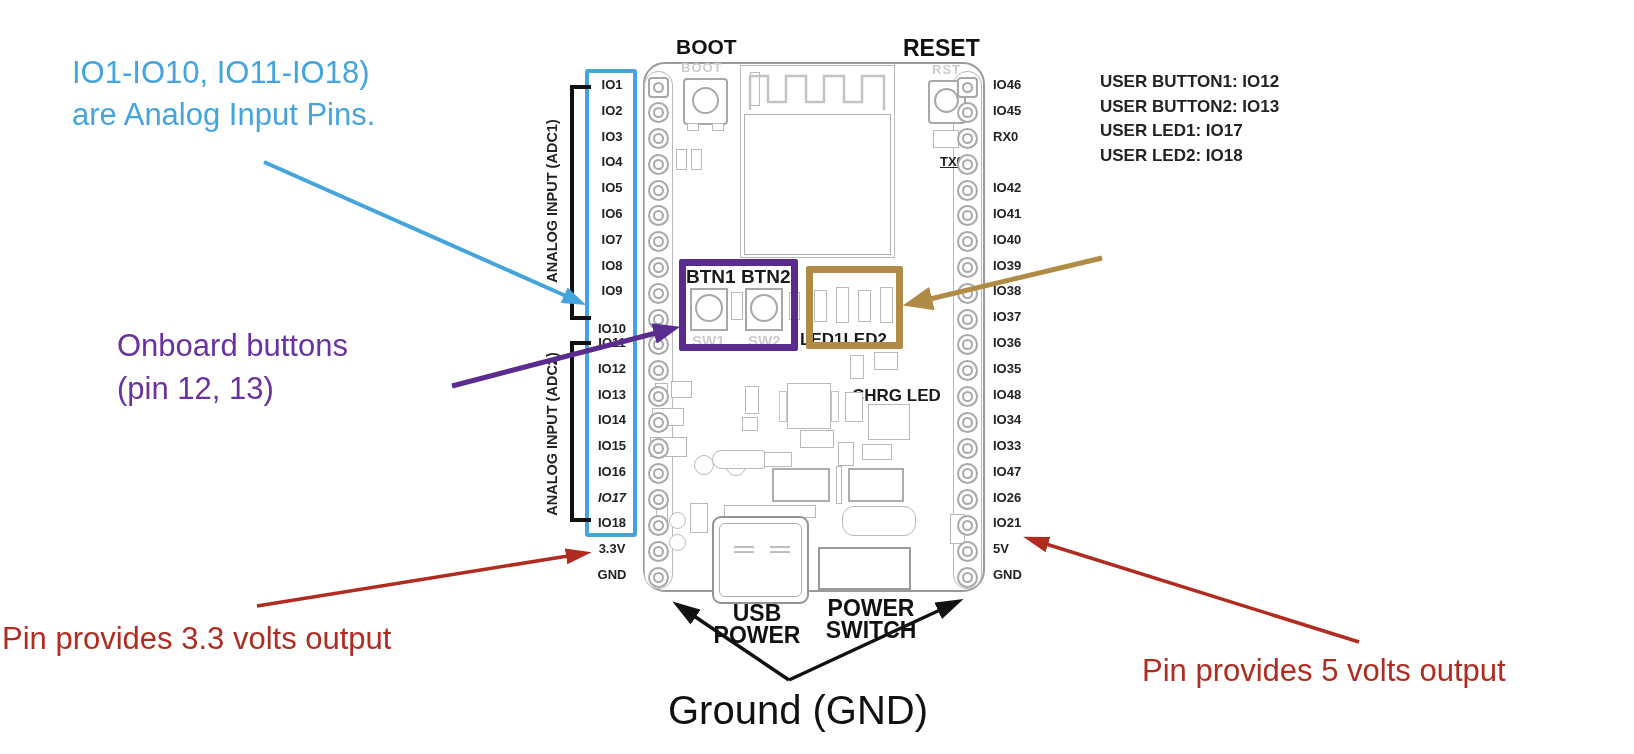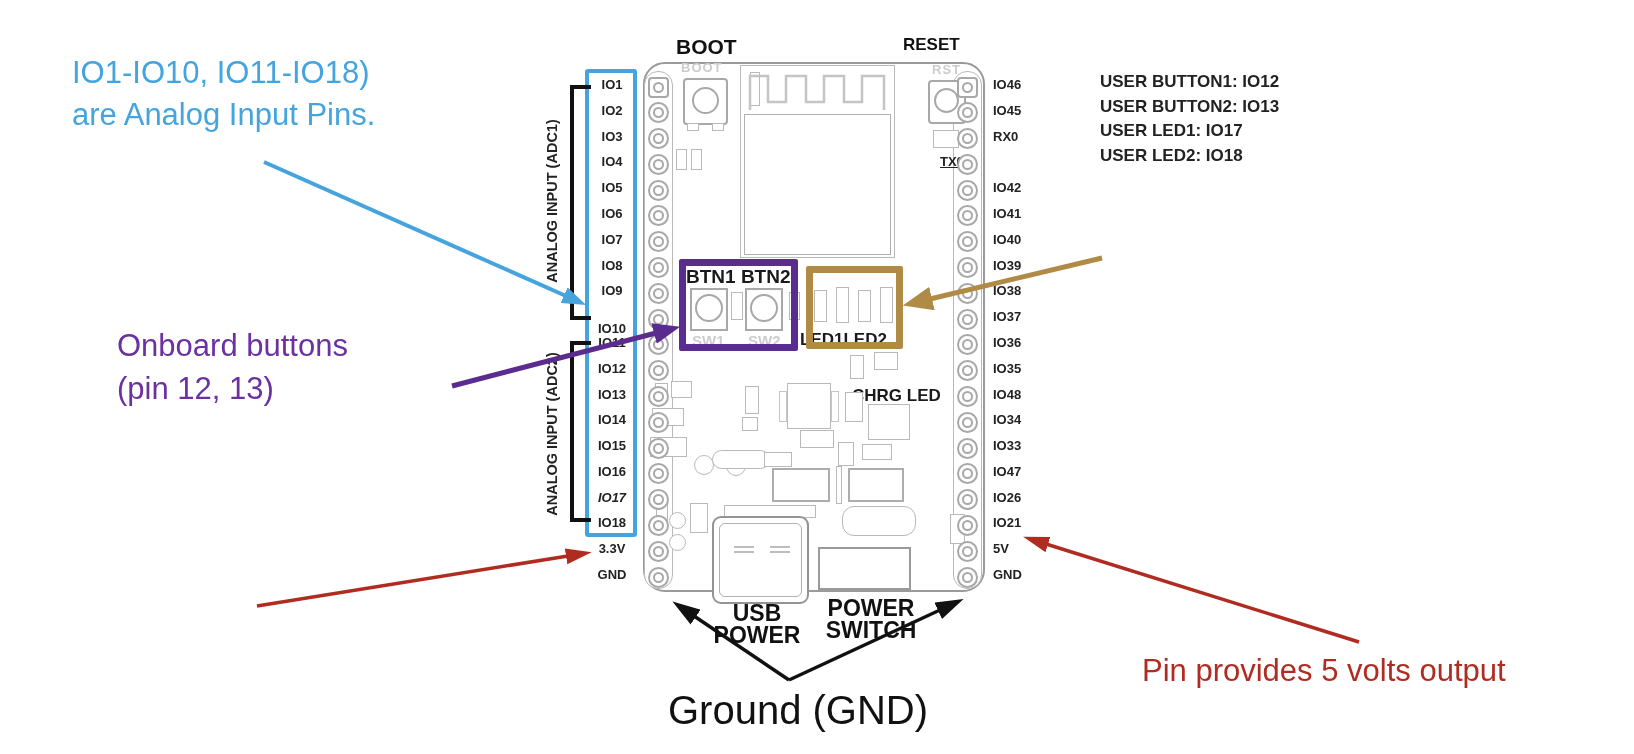--- a/index.html
+++ b/index.html
@@ -31,34 +31,35 @@
     <div>IO1-IO10, IO11-IO18)</div>
     <div>are Analog Input Pins.</div>
   </div>
 
   <div class="note" style="left: 117px; top: 324px; line-height: 43px; color: rgb(107, 49, 161);">
     <div>Onboard buttons</div>
     <div>(pin 12, 13)</div>
   </div>
 
 
+  <div class="note" style="left: 2px; top: 618px; color: rgb(176, 44, 32);">Pin provides 3.3 volts output</div>
 
   <div class="note" style="left: 1142px; top: 650px; color: rgb(176, 44, 32);">Pin provides 5 volts output</div>
 
   <div class="abs" style="left:657px;top:688px;width:282px;text-align:center;font-size:40px;color:#111;white-space:nowrap;">Ground (GND)</div>
 
   <div class="abs" style="left:1100px;top:70px;font-size:17px;line-height:24.5px;font-weight:600;color:#222;">
       <div class="" style="">USER BUTTON1: IO12</div>
       <div class="" style="">USER BUTTON2: IO13</div>
       <div class="" style="">USER LED1: IO17</div>
       <div class="" style="">USER LED2: IO18</div>
     </div>
 
   <div class="abs" style="left:676px;top:35px;font-size:21px;font-weight:800;color:#111;">BOOT</div>
-  <div class="abs" style="left:903px;top:35px;font-size:17px;font-weight:800;color:#111;">RESET</div>
+  <div class="abs" style="left:903px;top:35px;font-size:23px;font-weight:800;color:#111;">RESET</div>
 
   <div class="c2" style="left:643px;top:62px;width:342px;height:530px;border-radius:22px;"></div>
 
   <div class="c" style="left:644px;top:71px;width:29px;height:518px;border-radius:14px;"></div>
   <div class="c" style="left:953px;top:71px;width:29px;height:518px;border-radius:14px;"></div>
 
   <div class="c" style="left:740px;top:65px;width:155px;height:193px;"></div>
   <div class="c" style="left:744px;top:114px;width:147px;height:141px;border-color:#b0b0b0;"></div>
   <div class="c" style="left:750px;top:72px;width:10px;height:34px;"></div>
 

